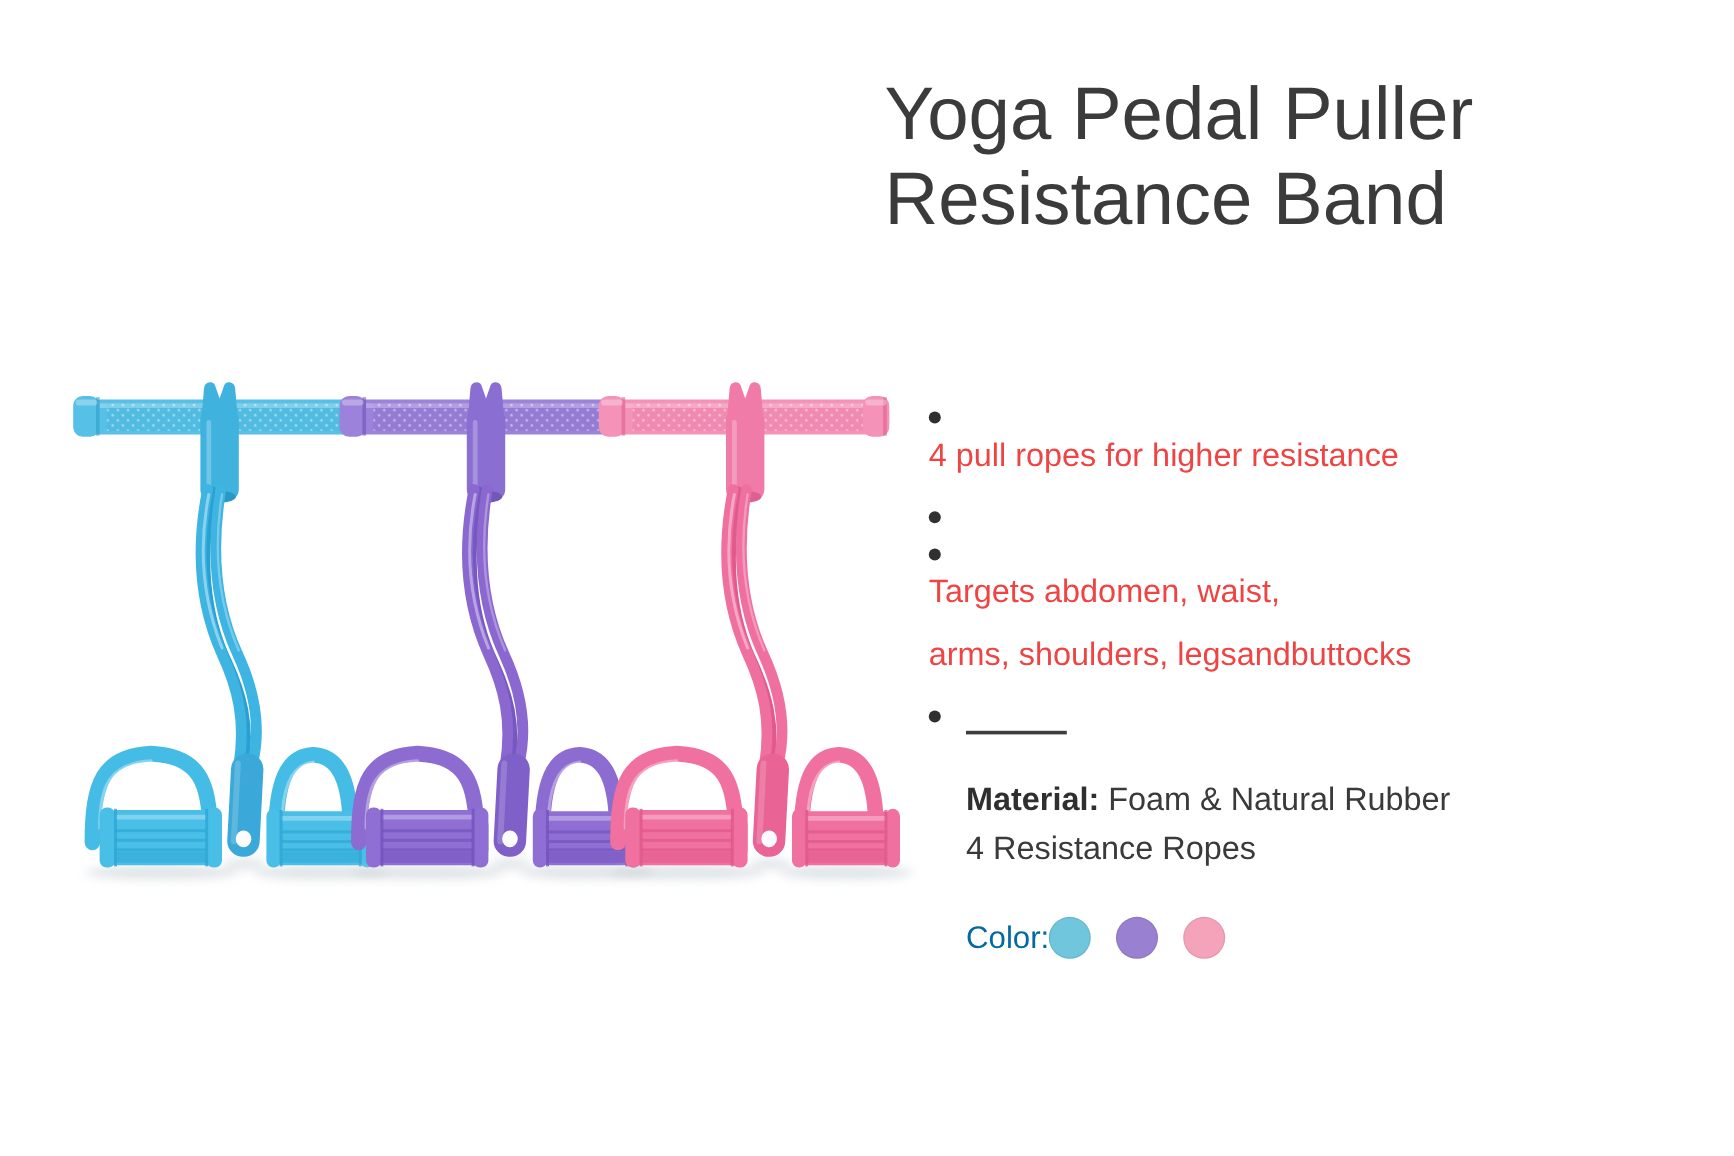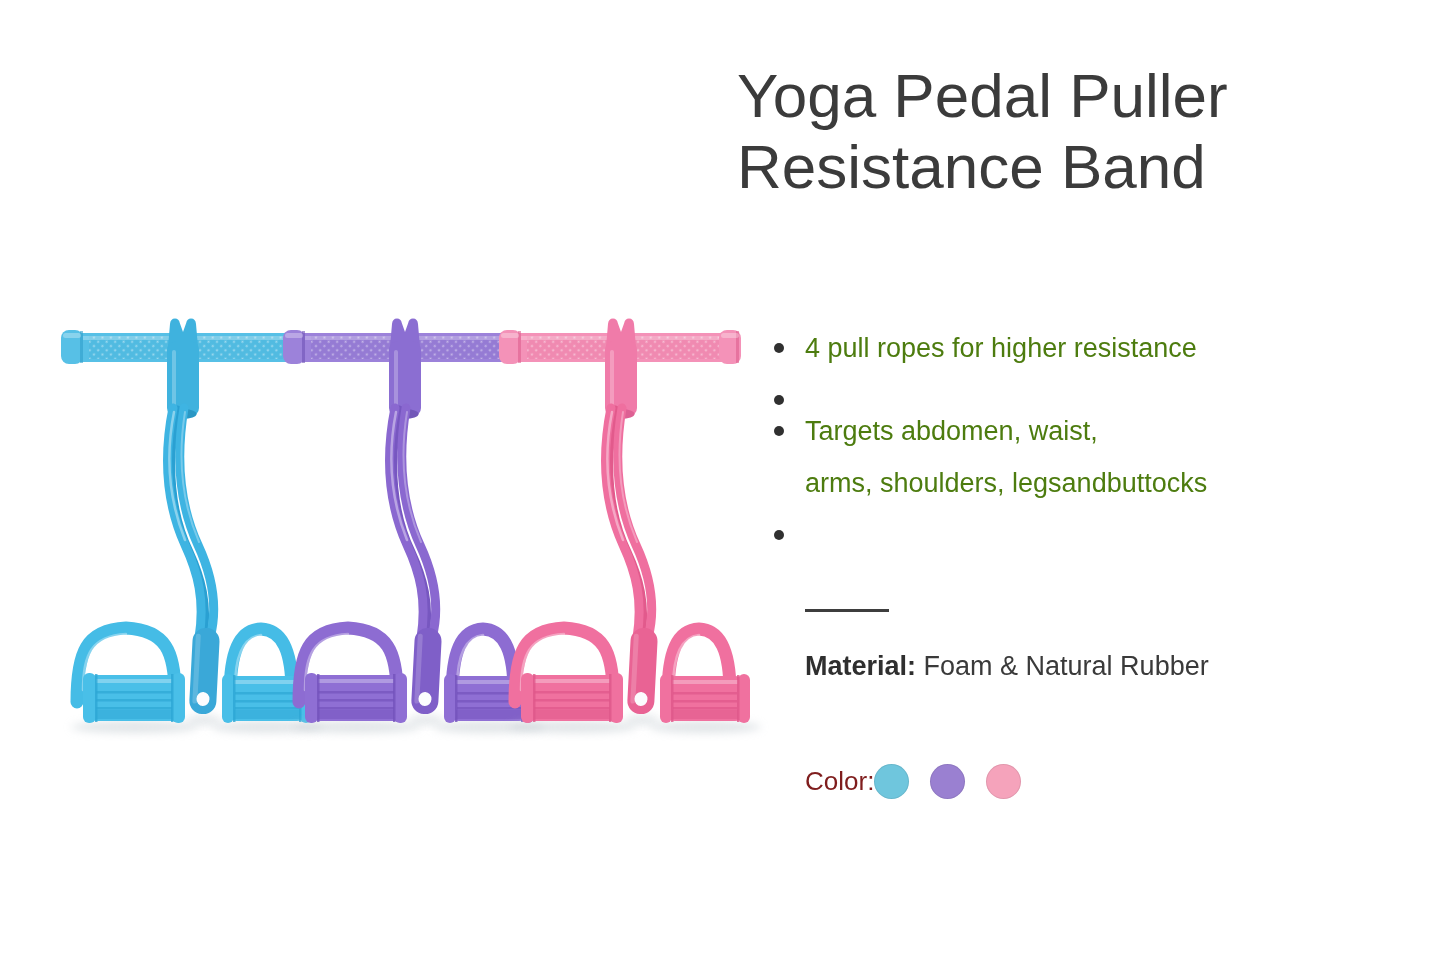--- a/index.html
+++ b/index.html
@@ -7,33 +7,33 @@
               font-family:"Liberation Sans","DejaVu Sans",sans-serif; }
   .canvas { position:relative; width:1343px; height:963px; background:#ffffff; }
 
   
   .photo { position:absolute; left:40px; top:300px; width:740px; height:470px; }
 
   
   .title { position:absolute; left:737px; top:60px; font-size:62px; line-height:71px;
            font-weight:400; color:#3b3b3b; letter-spacing:0; }
   .features { position:absolute; left:774px; top:322px; list-style:none; }
-  .features li { display:flex; font-size:27px; line-height:52px; color:#4d7c0f; }
+  .features li { display:flex; font-size:27px; line-height:52px; color:#ef4444;flex-direction:column; }
   .features .dot { width:10px; height:10px; border-radius:50%; background:#303030;
                    margin:21px 21px 0 0; flex:0 0 10px; }
   .feature-lines span { display:block; }
 
   .divider { position:absolute; left:805px; top:609px; width:84px; height:3px; background:#3e3e3e; }
 
   .material { position:absolute; left:805px; top:636px; font-size:27px; line-height:36px; color:#3a3a3a;margin-top:12px; }
   .material b { font-weight:700; color:#2f2f2f; }
   .ropes-line { position:absolute; left:805px; top:689px; font-size:27px; line-height:36px; color:#3a3a3a; }
 
   .color-row { position:absolute; left:805px; top:764px; display:flex; align-items:center; }
-  .color-label { font-size:26px; color:#7f1d1d; }
+  .color-label { font-size:26px; color:#0369a1; }
   .swatch { width:35px; height:35px; border-radius:50%; margin-right:21px; cursor:pointer;
             box-shadow: inset 0 0 0 1px rgba(0,0,0,0.08); }
 </style>
 </head>
 <body>
 
 <div class="canvas">
 
   <div class="photo">
     <svg width="740" height="470" viewBox="40 300 740 470" xmlns="http://www.w3.org/2000/svg">
@@ -144,20 +144,21 @@
     </li>
     <li>
       <span class="dot"></span>
     </li>
   </ul>
 
   <div class="divider"></div>
 
   <p class="material"><b>Material:</b><span> Foam &amp; Natural Rubber</span></p>
 
+  <p class="ropes-line">4 Resistance Ropes</p>
 
   <div class="color-row">
     <span class="color-label">Color:</span>
     <span class="swatch" style="background: rgb(111, 198, 221);"></span>
     <span class="swatch" style="background: rgb(154, 128, 209);"></span>
     <span class="swatch" style="background: rgb(245, 163, 187);"></span>
   </div>
 
 </div>
 

